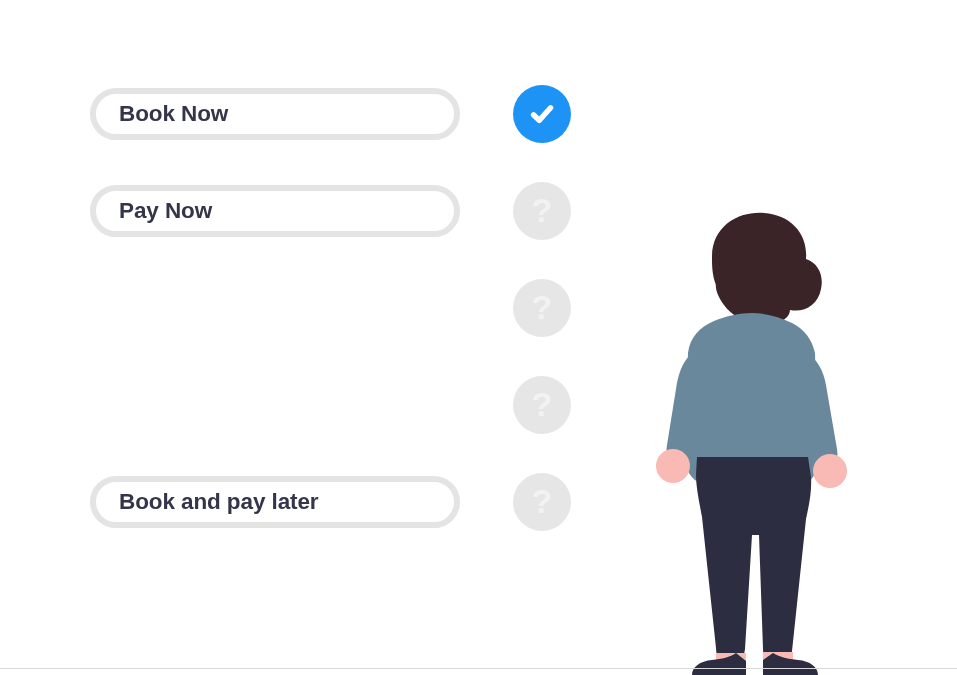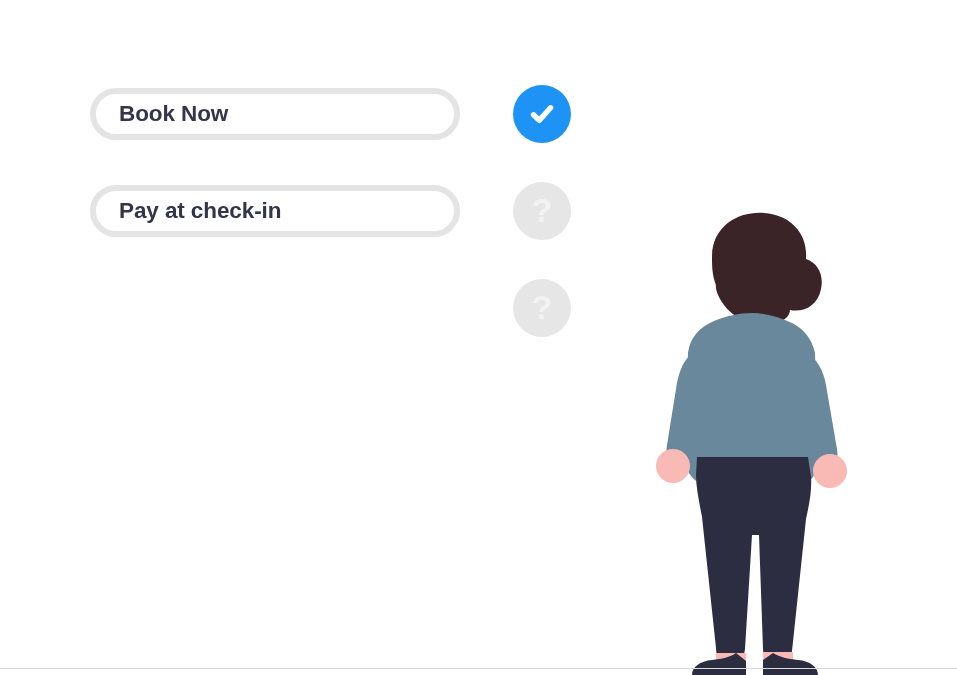--- a/index.html
+++ b/index.html
@@ -124,36 +124,49 @@
       </div>
       <div class="status-badge done">
         <span>
           <svg width="32" height="32" viewBox="0 0 32 32">
             <path d="M7.5 16.8 L13.2 22.4 L24.6 9.8" fill="none" stroke="#ffffff" stroke-width="5.4" stroke-linecap="round" stroke-linejoin="round"></path>
           </svg>
         </span>
       </div>
     </div>
 
-
     <div class="option-row">
       <div class="option-button">
-        <span class="option-label">Pay at check-in</span>
-      </div>
-      <div class="status-badge pending">
-        <span class="qmark">?</span>
-      </div>
-    </div>
-
-    <div class="option-row">
-      <div class="status-badge pending">
-        <span class="qmark">?</span>
-      </div>
-    </div>
-
+        <span class="option-label">Pay Now</span>
+      </div>
+      <div class="status-badge pending">
+        <span class="qmark">?</span>
+      </div>
+    </div>
+
+    <div class="option-row">
+      <div class="status-badge pending">
+        <span class="qmark">?</span>
+      </div>
+    </div>
+
+    <div class="option-row">
+      <div class="status-badge pending">
+        <span class="qmark">?</span>
+      </div>
+    </div>
+
+    <div class="option-row">
+      <div class="option-button">
+        <span class="option-label">Book and pay later</span>
+      </div>
+      <div class="status-badge pending">
+        <span class="qmark">?</span>
+      </div>
+    </div>
 
   </div>
 
   <div id="illustration">
     <svg width="260" height="470" viewBox="0 0 260 470">
 
       <ellipse cx="112" cy="70" rx="36" ry="40" fill="#f9c3be"></ellipse>
 
       <path d="M72 52
                C72 20, 100 6, 124 8

